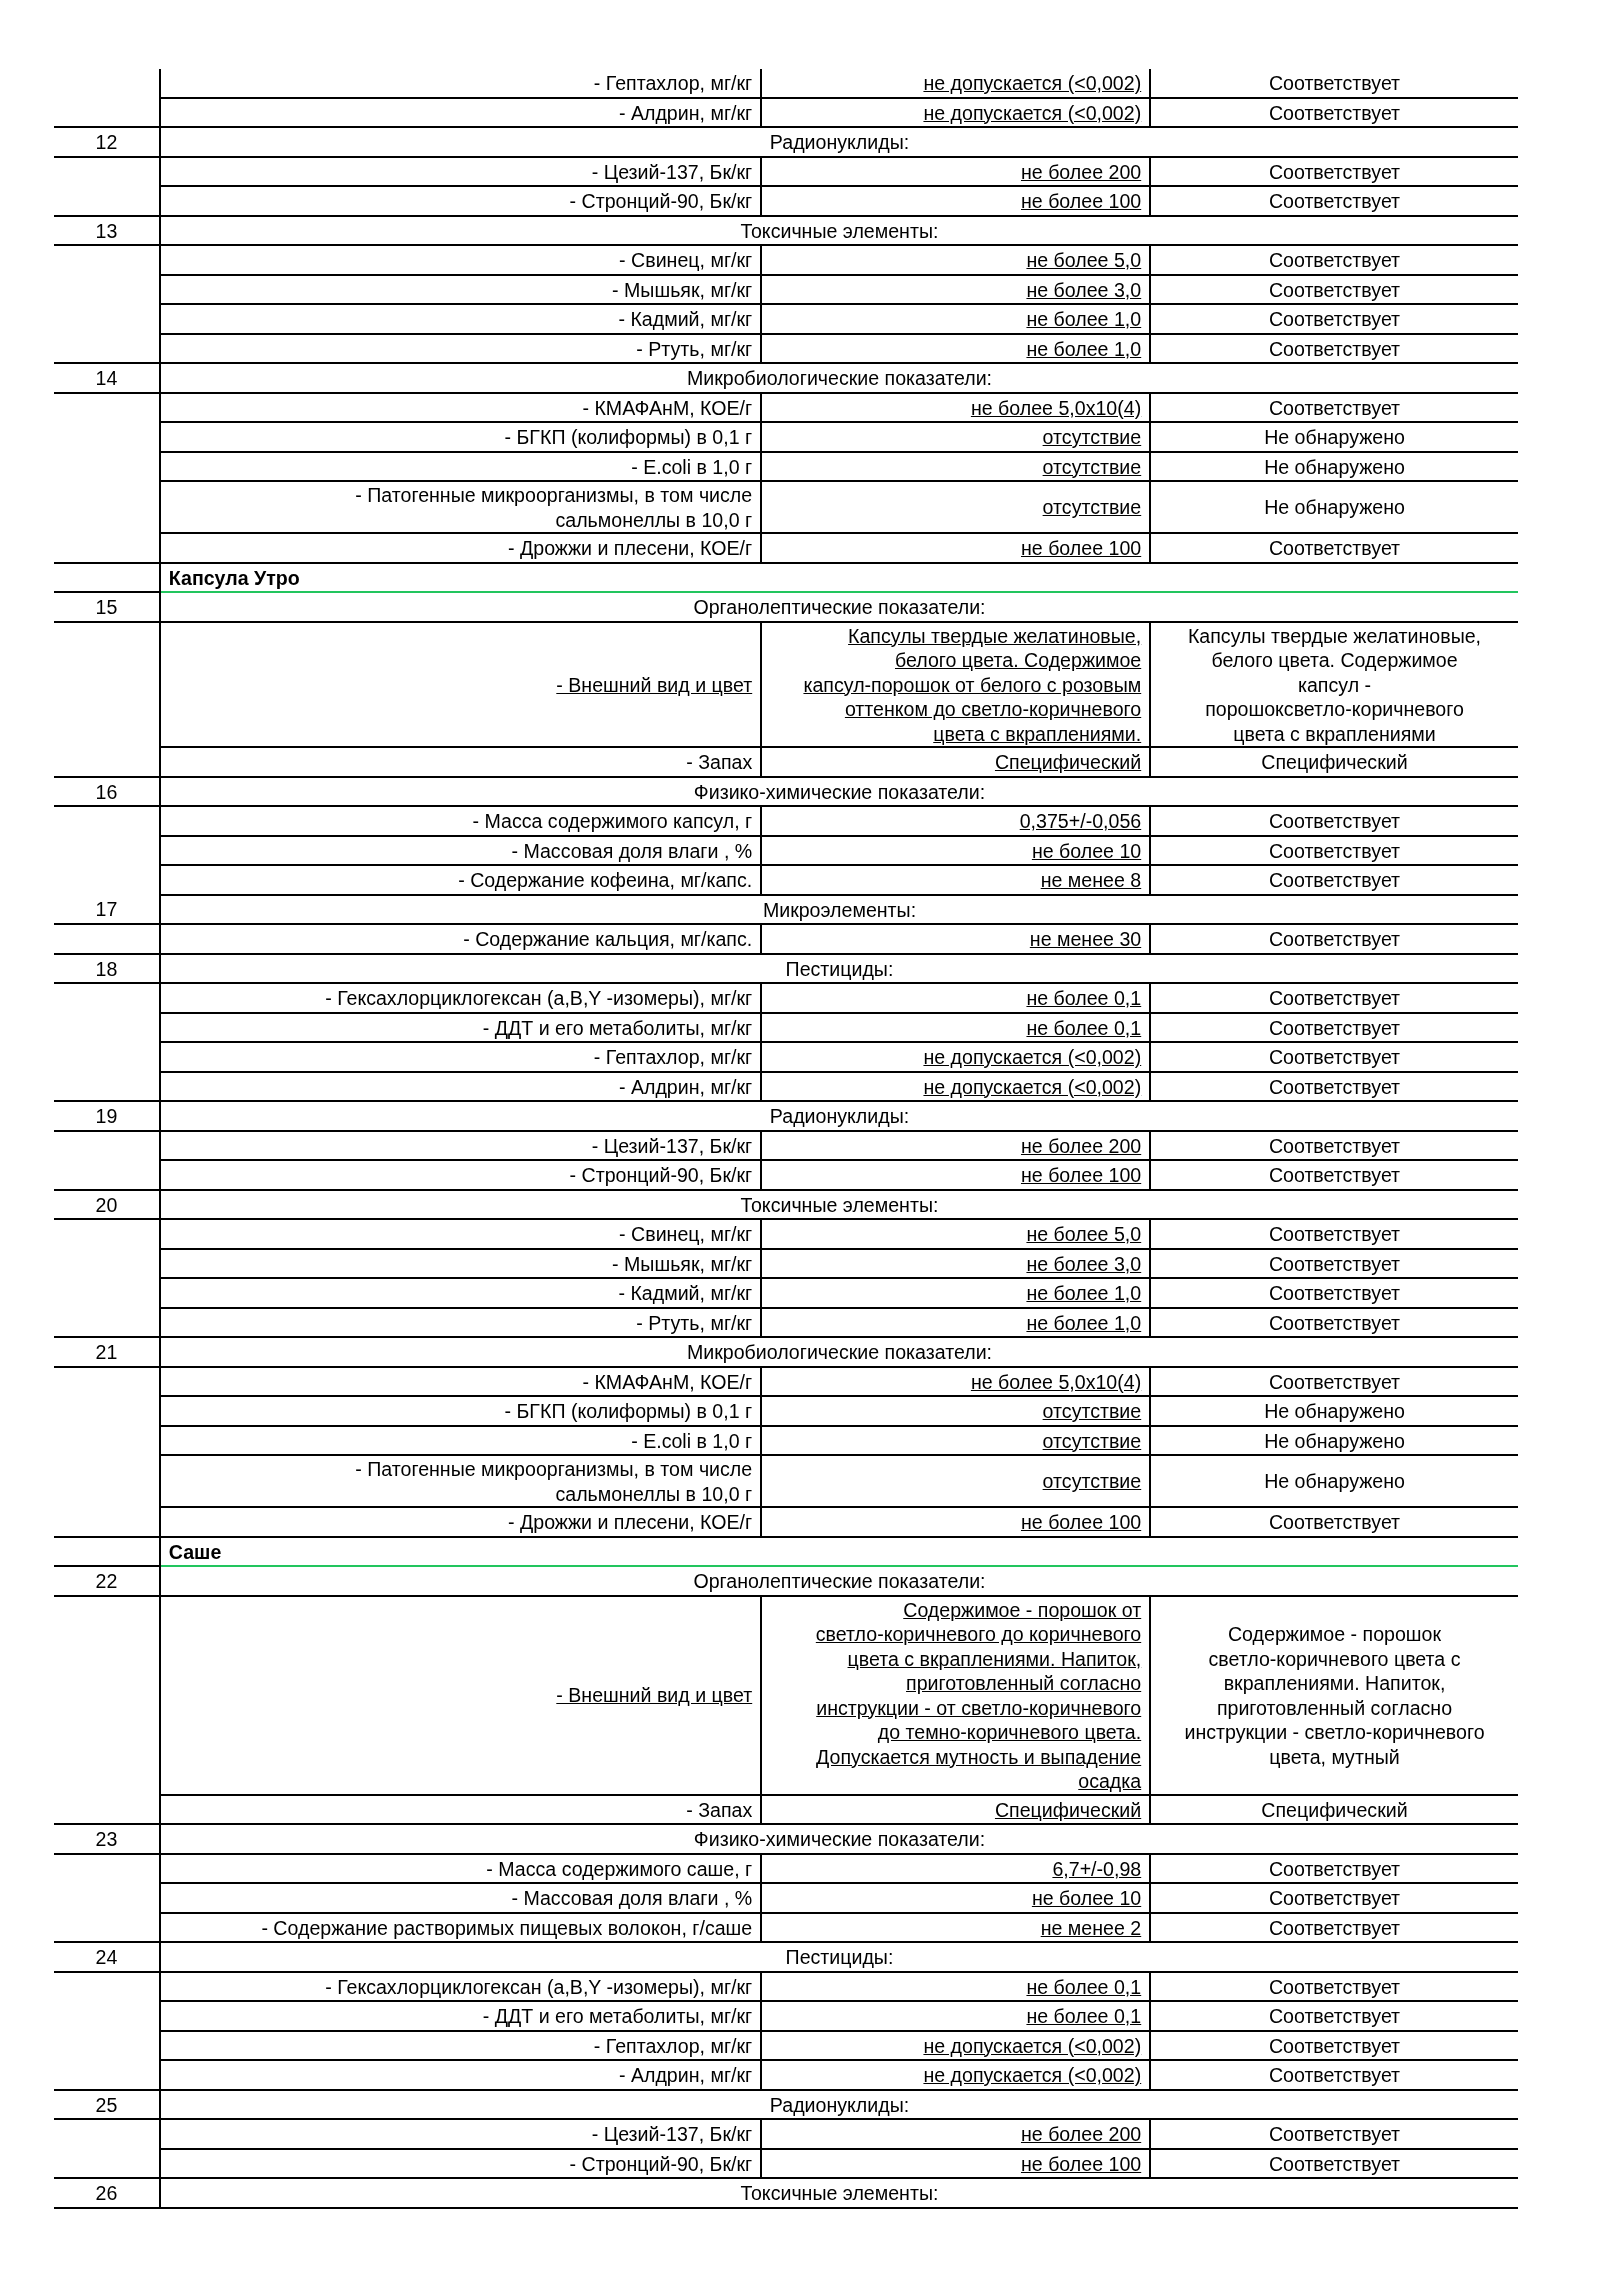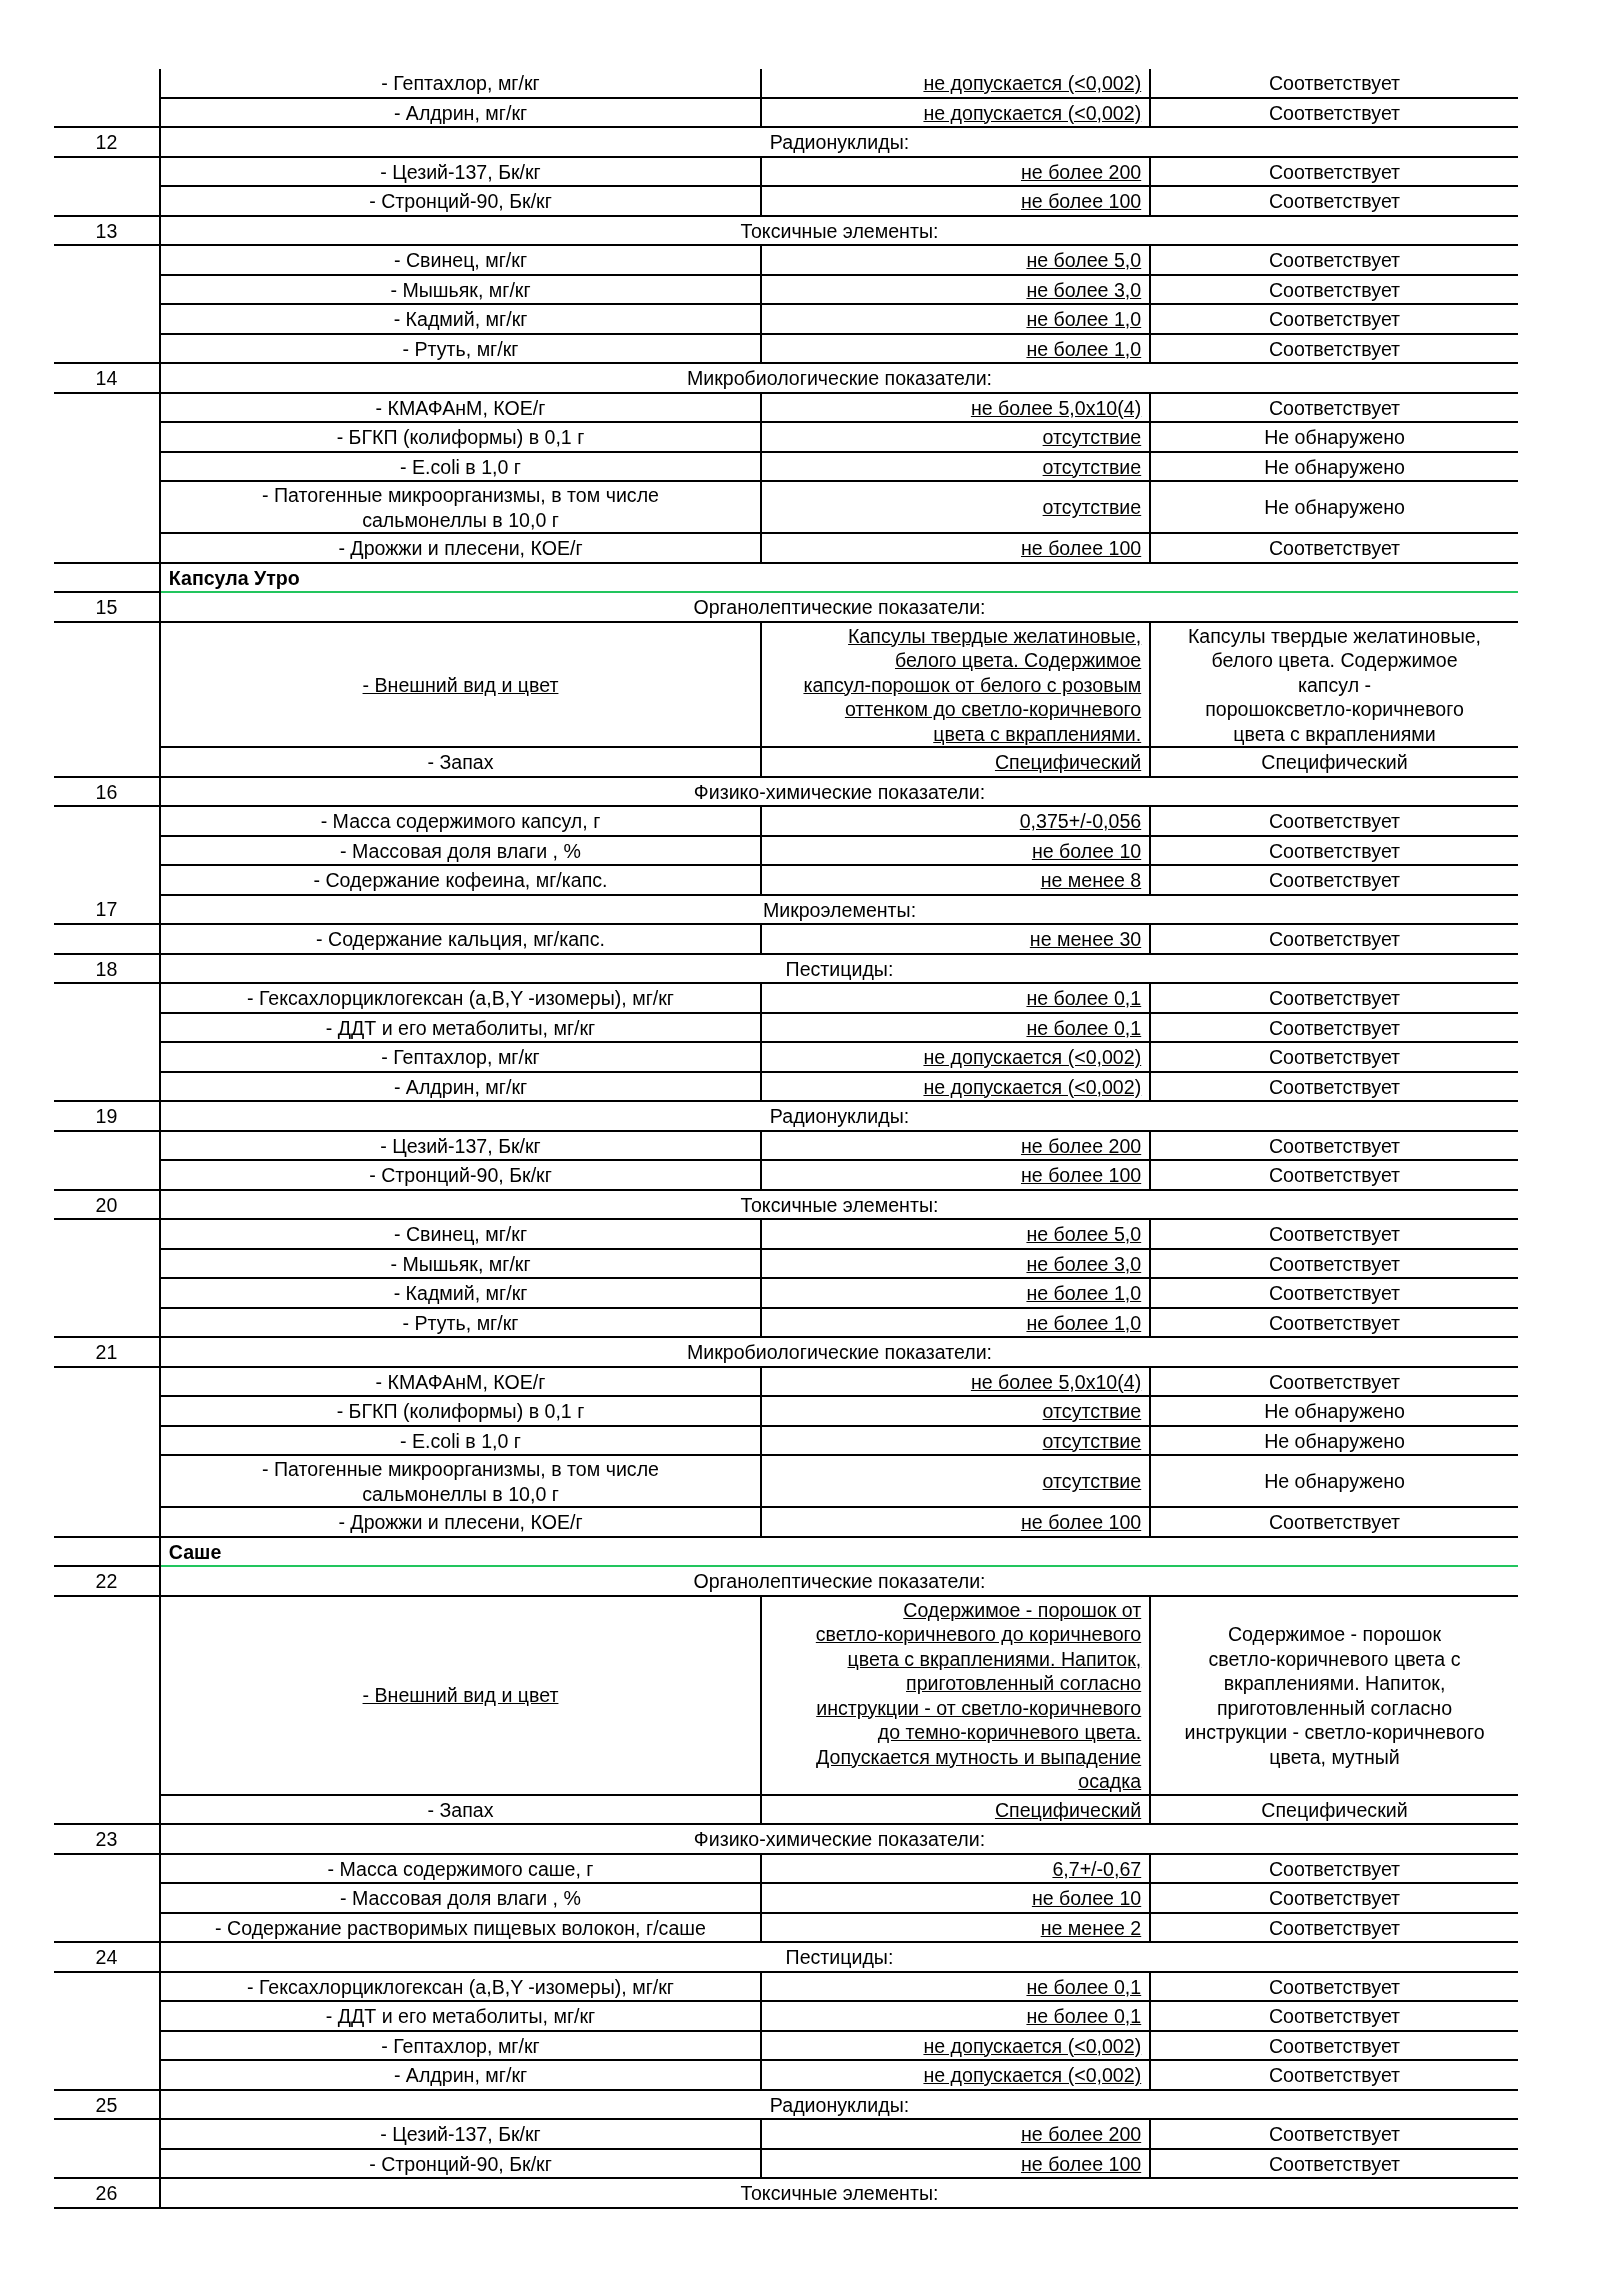--- a/index.html
+++ b/index.html
@@ -7,21 +7,21 @@
          font-family:"Liberation Sans", sans-serif; color:#000; }
   #table { position:absolute; left:54px; top:69px; width:1463px; border-collapse:collapse; table-layout:fixed; }
   #table td { font-size:19.6px; line-height:24.5px; padding:1px 7.8px 0 7.8px; vertical-align:middle; height:26.5px; }
   col.c-num { width:106px; }
   col.c-param { width:601px; }
   col.c-norm { width:389px; }
   col.c-res { width:368px; }
   td.num { text-align:center; border-bottom:2px solid #000; border-right:2px solid #000; padding:0; }
   td.num.sub { border-bottom:none; }
   td.num.sub-last { border-bottom:2px solid #000; }
-  td.param { border-right:2px solid #000; border-bottom:2px solid #000; text-align:center; }
+  td.param { border-right:2px solid #000; border-bottom:2px solid #000; text-align:right; }
   td.norm { border-right:2px solid #000; border-bottom:2px solid #000; text-align:right;text-decoration:underline; }
   td.res { border-bottom:2px solid #000; text-align:center; }
   td.group { border-bottom:2px solid #000; text-align:center; padding-left:3.9px; }
   td.section { font-weight:bold; border-bottom:2px solid #22c55e; padding-left:3.9px; }
   tr.tall2 td { height:53px; }
   tr.tall2 td.param { line-height:25.5px; padding-left:3.9px; }
   tr.tall-cap td { height:129px; }
   tr.tall-sachet td { height:204px;margin-top:28px; }
   tr.tall-cap td.param, tr.tall-sachet td.param { vertical-align:top;text-decoration:underline; }
   tr.tall-cap td.norm, tr.tall-cap td.res,
@@ -329,21 +329,21 @@
         <td class="norm pre">Специфический</td>
         <td class="res pre">Специфический</td>
       </tr>
       <tr>
         <td class="num ">23</td>
         <td colspan="3" class="group">Физико-химические показатели:</td>
       </tr>
       <tr>
         <td class="num sub"></td>
         <td class="param pre">- Масса содержимого саше,  г</td>
-        <td class="norm pre">6,7+/-0,67</td>
+        <td class="norm pre">6,7+/-0,98</td>
         <td class="res pre">Соответствует</td>
       </tr>
       <tr>
         <td class="num sub"></td>
         <td class="param pre">- Массовая доля влаги ,  %</td>
         <td class="norm pre">не более 10</td>
         <td class="res pre">Соответствует</td>
       </tr>
       <tr>
         <td class="num sub-last"></td>

